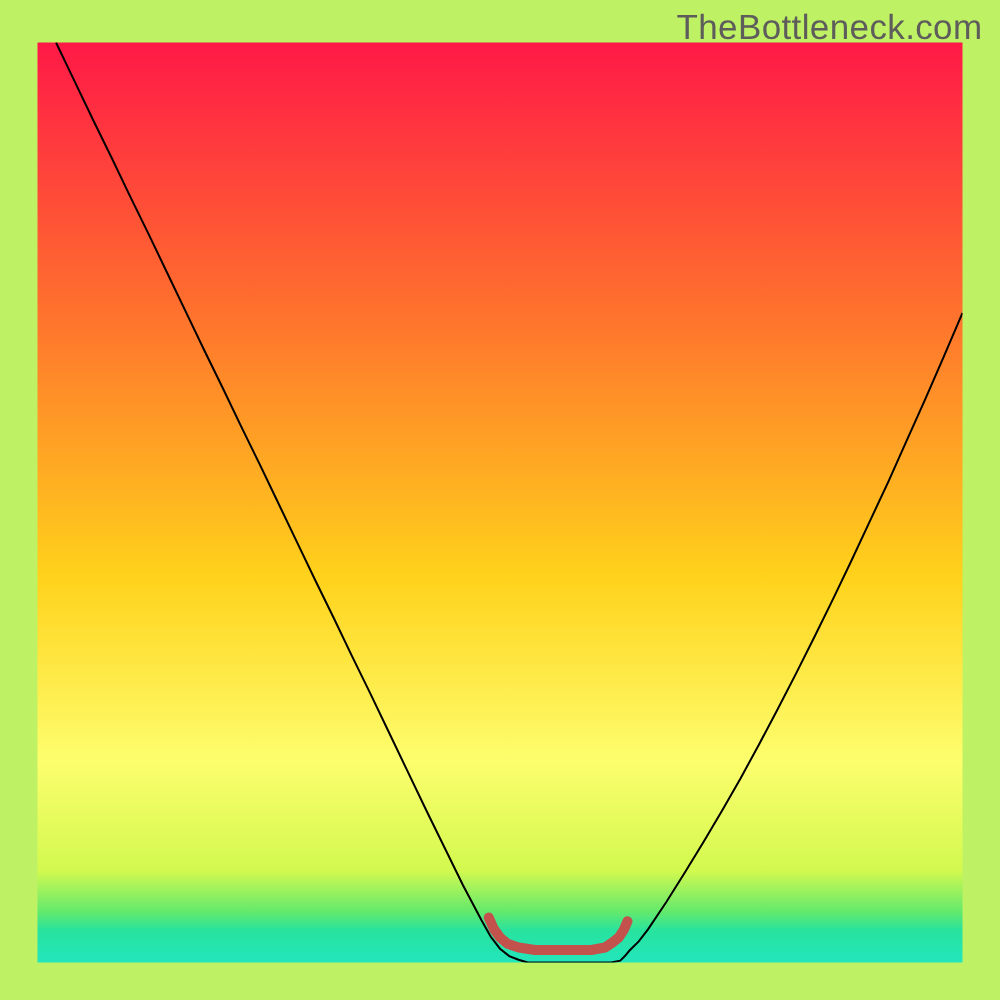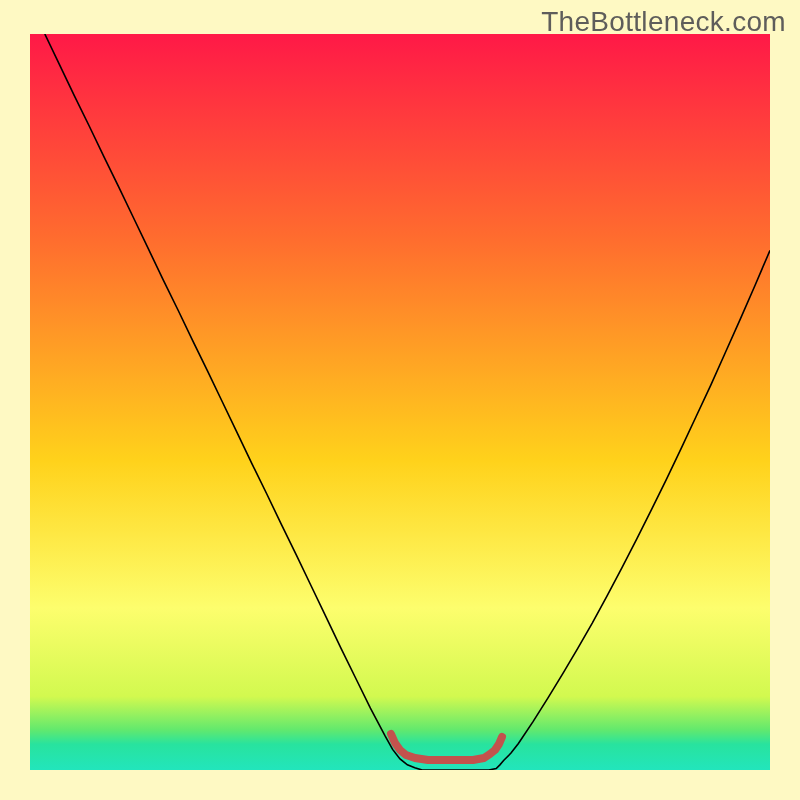--- a/index.html
+++ b/index.html
@@ -1,16 +1,16 @@
 <!DOCTYPE html>
 <html><head>
 <meta charset="utf-8">
 <style>
   html,body{margin:0;padding:0;width:800px;height:800px;background:#000;overflow:hidden}
-  .frame{position:relative;width:800px;height:800px;background:#fef9c3}
+  .frame{position:relative;width:800px;height:800px;background:#bef264}
   .watermark{position:absolute;top:6px;right:14px;font:28px Arial,Helvetica,sans-serif;color:#5e5d5b;font-weight:400;letter-spacing:.3px}
   svg{display:block}
 </style>
 </head>
 <body>
 <div class="frame">
 
 <svg width="800" height="800">
   <defs>
     <linearGradient id="bg-grad" x1="0" y1="0" x2="0" y2="1">

